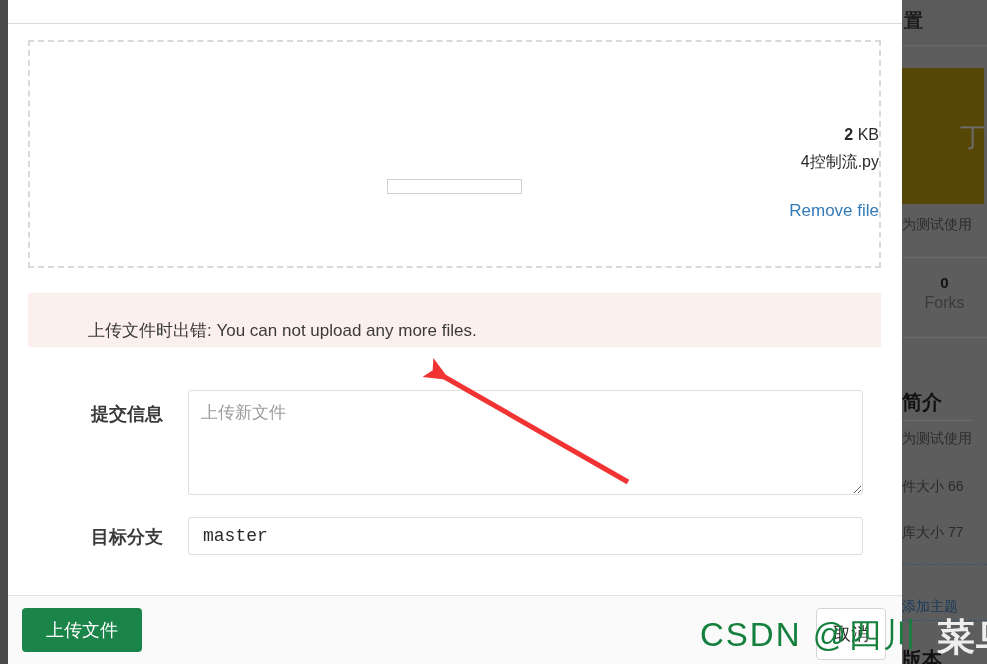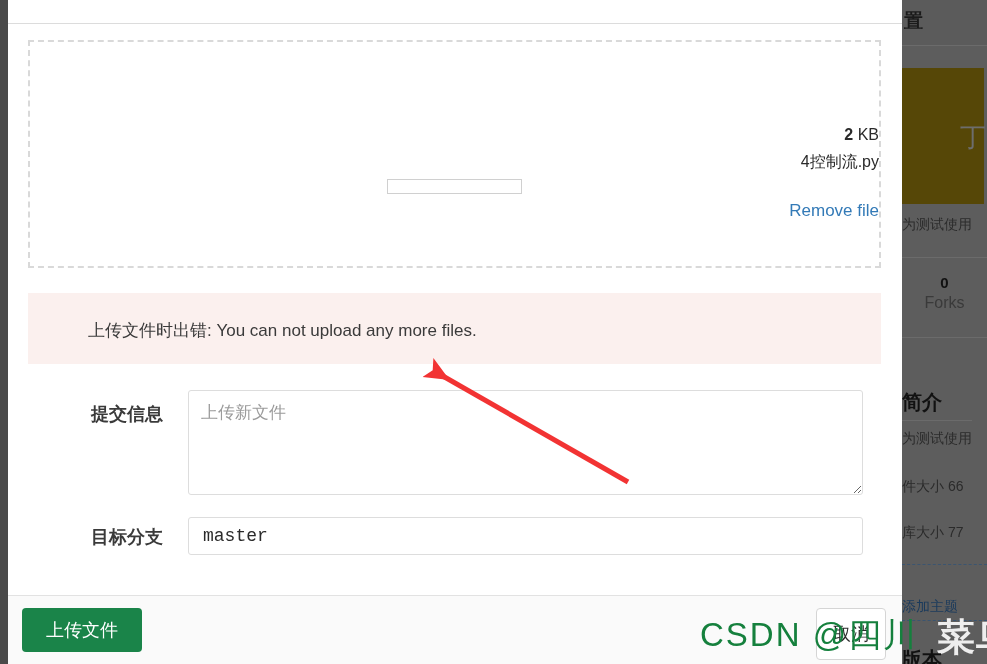--- a/index.html
+++ b/index.html
@@ -224,21 +224,21 @@
     margin-top: 7px;
     font-size: 17px;
     color: #337ab7;
     cursor: pointer;
   }
 
   
   .alert {
     position: absolute;
     left: 20px; top: 268px;
-    width: 853px; height: 71px;
+    width: 853px; height: 54px;
     background: #fbf0ee;
     box-sizing: border-box;
   }
   .alert-text {
     position: absolute;
     left: 60px; top: 26px;
     font-size: 17px;
     color: #3a3a3a;
     white-space: nowrap;
   }

